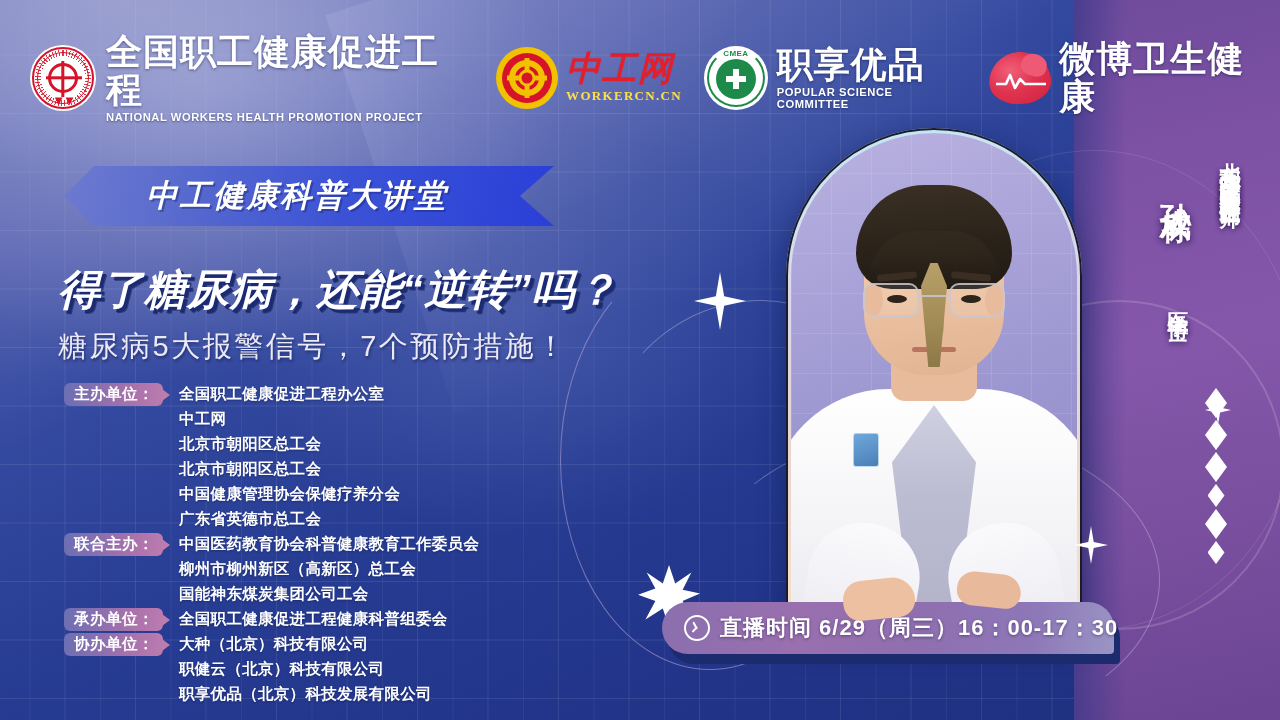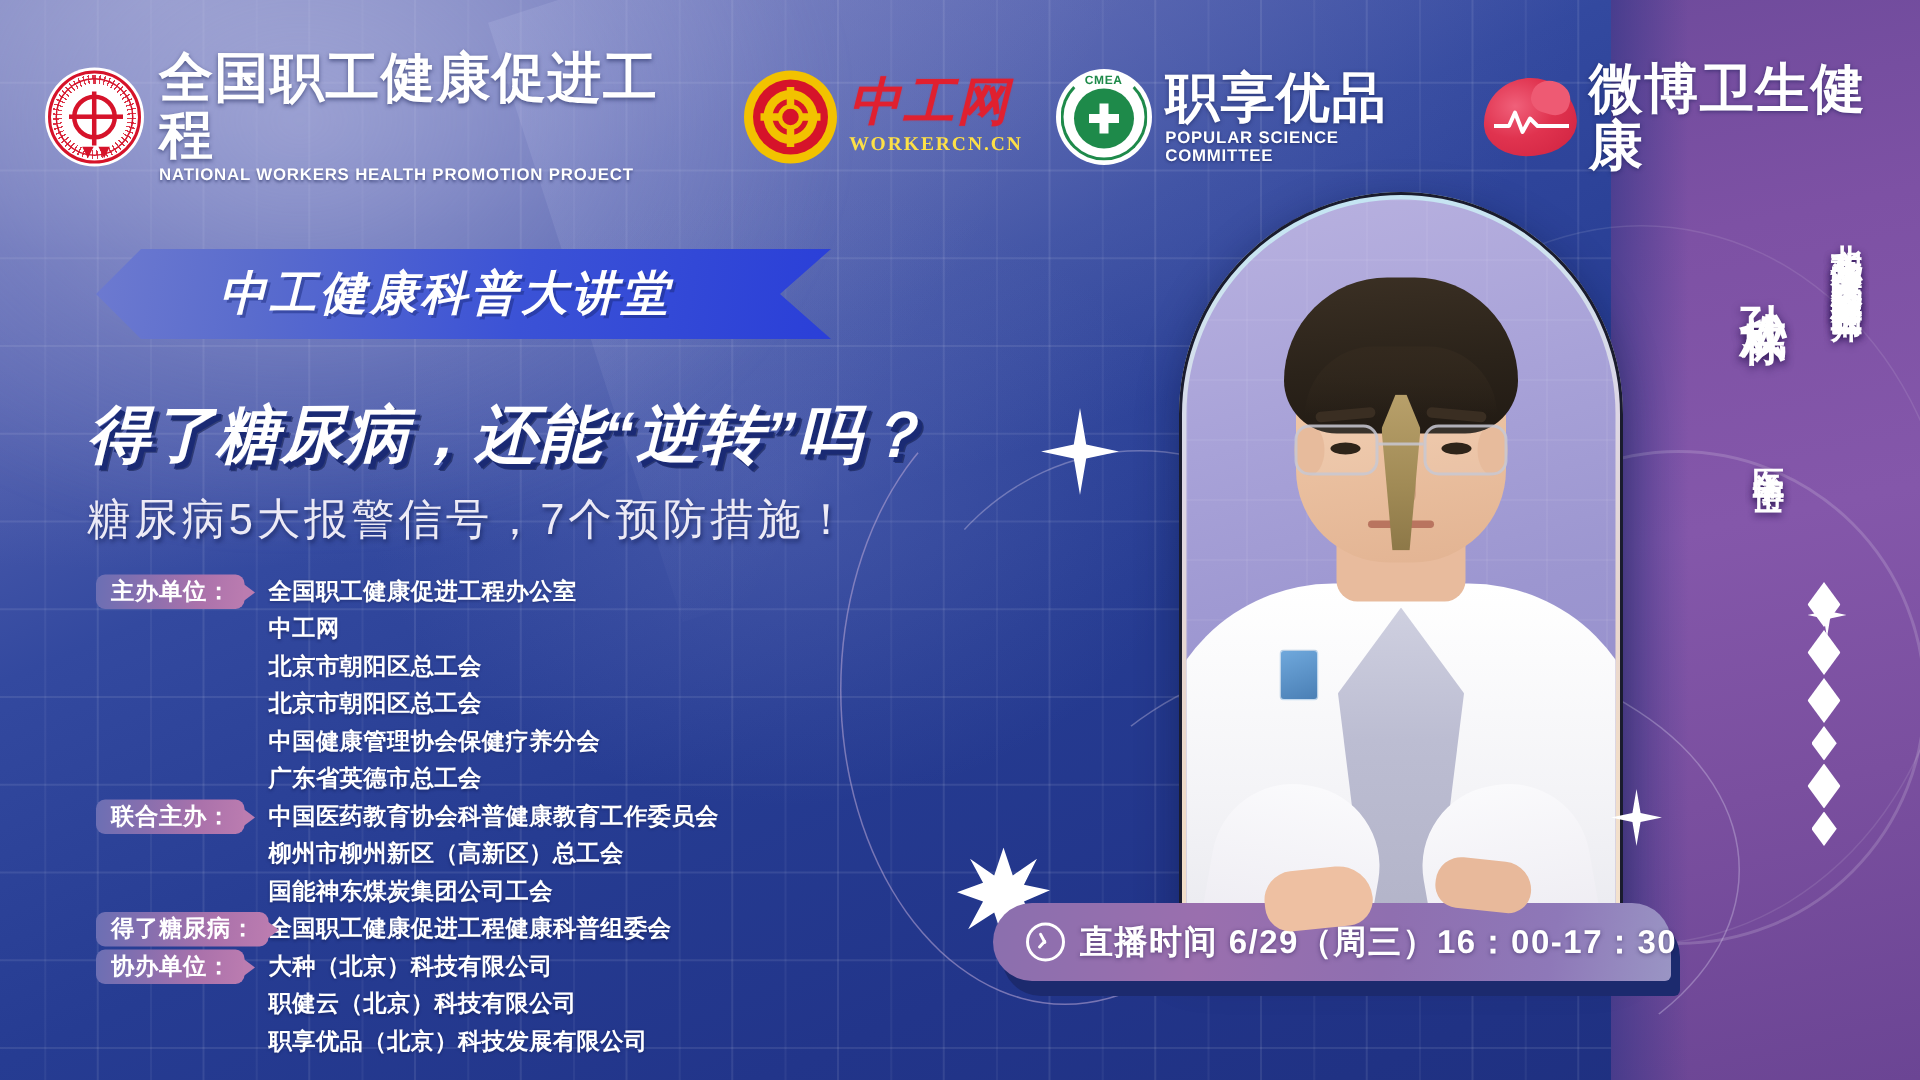--- a/index.html
+++ b/index.html
@@ -567,21 +567,21 @@
       <div class="pill">联合主办：</div>
       <div class="org-text">中国医药教育协会科普健康教育工作委员会</div>
     </div>
     <div class="org-row nopill">
       <div class="org-text">柳州市柳州新区（高新区）总工会</div>
     </div>
     <div class="org-row nopill">
       <div class="org-text">国能神东煤炭集团公司工会</div>
     </div>
     <div class="org-row">
-      <div class="pill">得了糖尿病：</div>
+      <div class="pill">承办单位：</div>
       <div class="org-text">全国职工健康促进工程健康科普组委会</div>
     </div>
     <div class="org-row">
       <div class="pill">协办单位：</div>
       <div class="org-text">大种（北京）科技有限公司</div>
     </div>
     <div class="org-row nopill">
       <div class="org-text">职健云（北京）科技有限公司</div>
     </div>
     <div class="org-row nopill">

